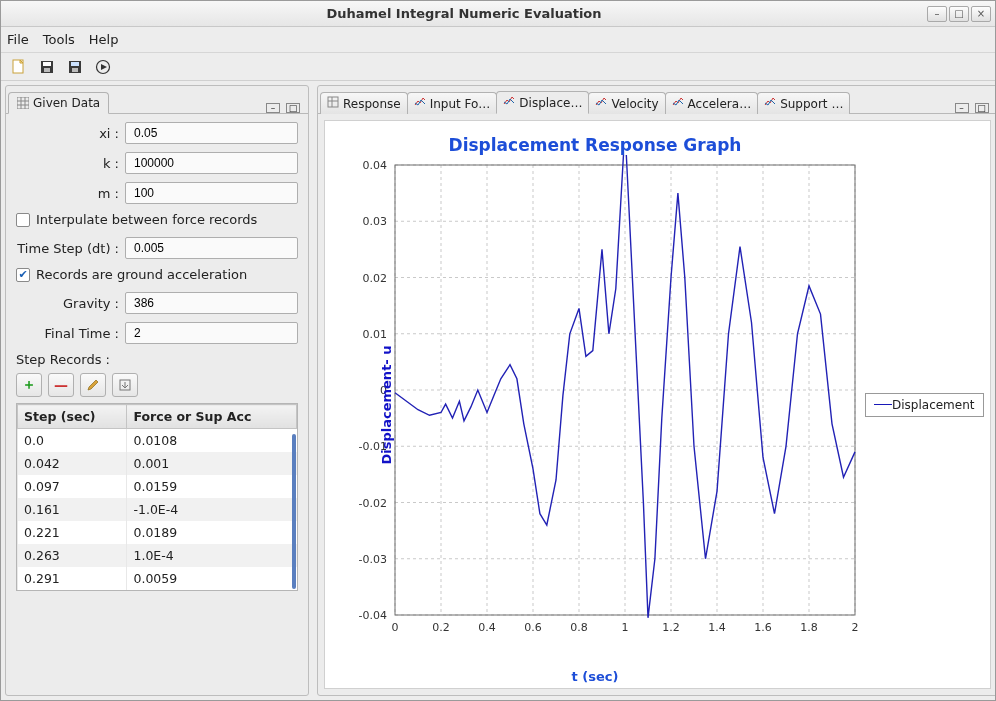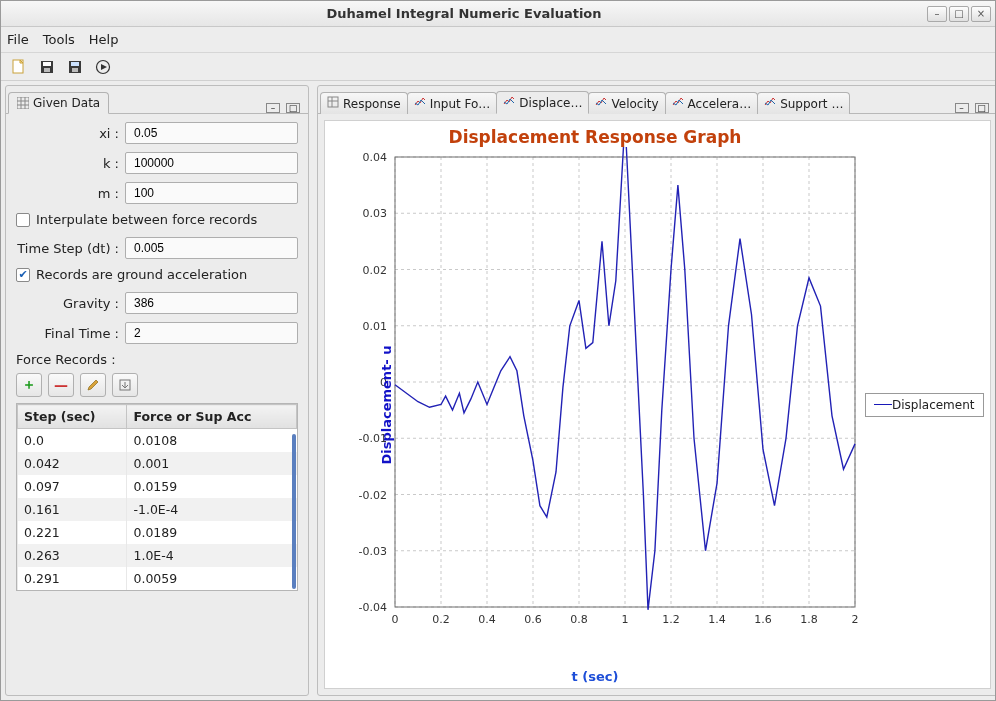--- a/index.html
+++ b/index.html
@@ -183,24 +183,24 @@
     background:#fff;
     flex:1;
     margin:6px;
     border:1px solid #d0d0d0;
     position:relative;
     display:flex;
   }
   .chart-main { flex:1; position:relative; }
   .chart-title {
     text-align:center;
-    color:#c2410c;
+    color:#1d4ed8;
     font-weight:bold;
     font-size:17px;
-    margin-top:6px;
+    margin-top:14px;
   }
   .legend {
     align-self:center;
     border:1px solid #999;
     padding:4px 8px;
     font-size:12px;
     display:flex; align-items:center; 
     margin-right:6px;
     background:#fff;
   }
@@ -327,21 +327,21 @@
 
       <div class="form-row">
         <label>Gravity :</label>
         <input type="text" value="386" style="">
       </div>
       <div class="form-row">
         <label>Final Time :</label>
         <input type="text" value="2" style="">
       </div>
 
-      <div class="section-label">Force Records :</div>
+      <div class="section-label">Step Records :</div>
 
       <div class="btnrow">
         <div class="smallbtn" style="color:#1a9a1a;font-weight:bold;">＋</div>
         <div class="smallbtn" style="color:#c33;font-weight:bold;">—</div>
         <div class="smallbtn">
           <svg width="14" height="14">
               <path d="M2 12 L3 9 L10 2 L12 4 L5 11 Z" fill="#d9a33a" stroke="#8a6a1a" stroke-width="0.7"></path>
             </svg>
         </div>
         <div class="smallbtn">

